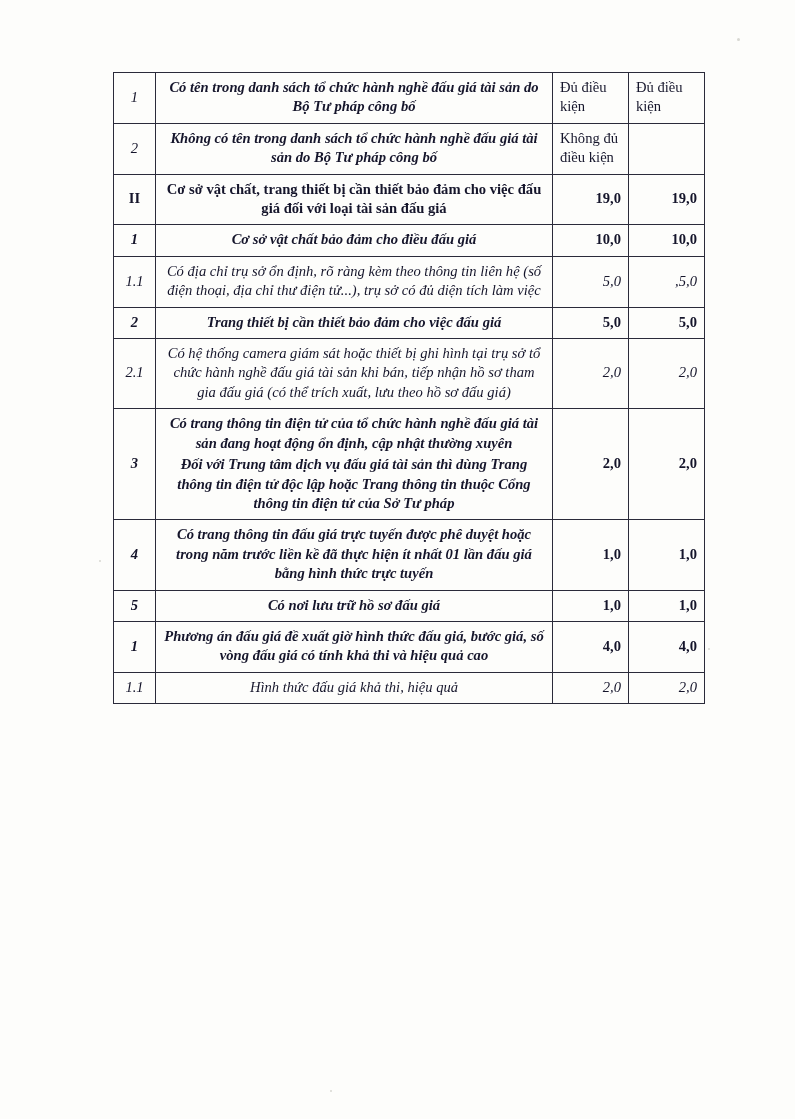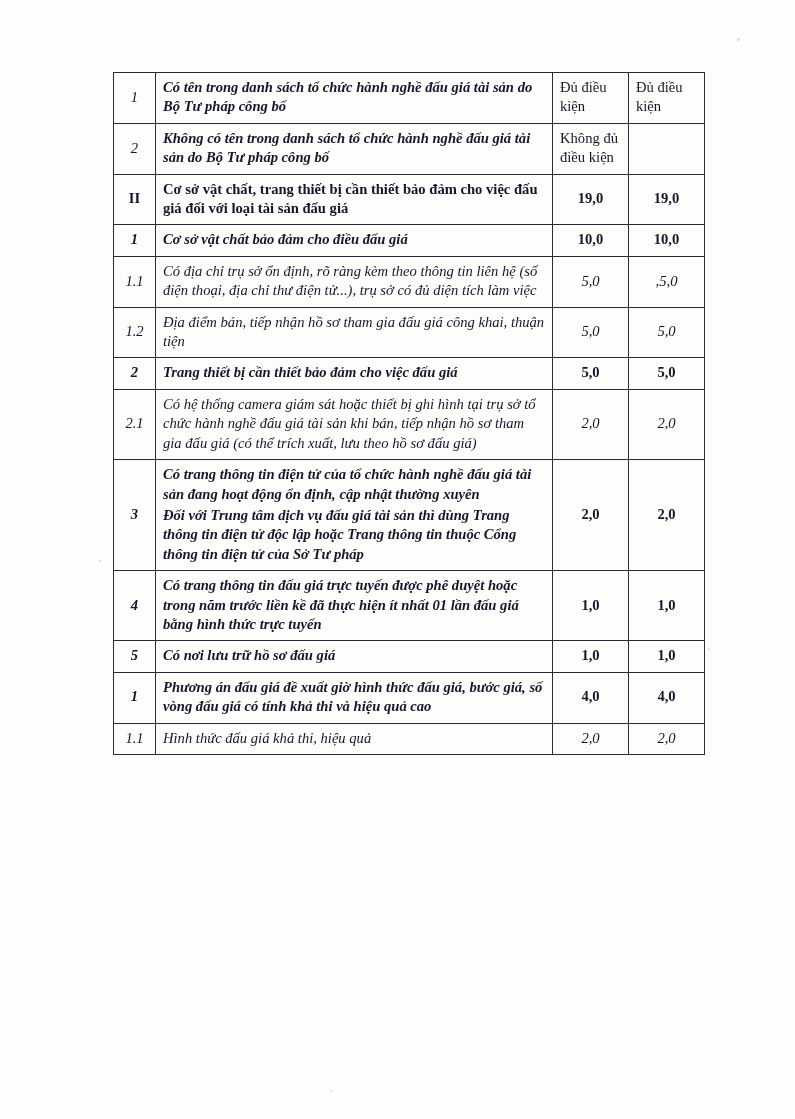--- a/index.html
+++ b/index.html
@@ -60,34 +60,34 @@
   }
   td.num.bold {
     font-weight: bold;
     font-style: normal;
   }
   td.num.bold-it {
     font-weight: bold;
     font-style: italic;
   }
   td.txt {
-    text-align: left;
+    text-align: center;
   }
   td.txt.bold {
     font-weight: bold;
   }
   td.txt.ital {
     font-style: italic;
   }
   td.txt.bold-it {
     font-weight: bold;
     font-style: italic;
   }
   td.val {
-    text-align: center;
+    text-align: right;
     font-weight: bold;
     font-size: 14.8px;
   }
   td.val.ital {
   }
   td.val.plain {
     font-weight: normal;
     font-style: italic;
   }
   .sub {
@@ -150,28 +150,20 @@
           </tr>
           <tr>
             <td class="num">1.1</td>
             <td class="txt ital">
               <p>Có địa chỉ trụ sở ổn định, rõ ràng kèm theo thông tin liên hệ (số điện thoại, địa chỉ thư điện tử...), trụ sở có đủ diện tích làm việc</p>
             </td>
             <td class="val plain">5,0</td>
             <td class="val plain">,5,0</td>
           </tr>
           <tr>
-            <td class="num">1.2</td>
-            <td class="txt ital">
-              <p>Địa điểm bán, tiếp nhận hồ sơ tham gia đấu giá công khai, thuận tiện</p>
-            </td>
-            <td class="val plain">5,0</td>
-            <td class="val plain">5,0</td>
-          </tr>
-          <tr>
             <td class="num bold-it">2</td>
             <td class="txt bold-it">
               <p>Trang thiết bị cần thiết bảo đảm cho việc đấu giá</p>
             </td>
             <td class="val ital">5,0</td>
             <td class="val ital">5,0</td>
           </tr>
           <tr>
             <td class="num">2.1</td>
             <td class="txt ital">

